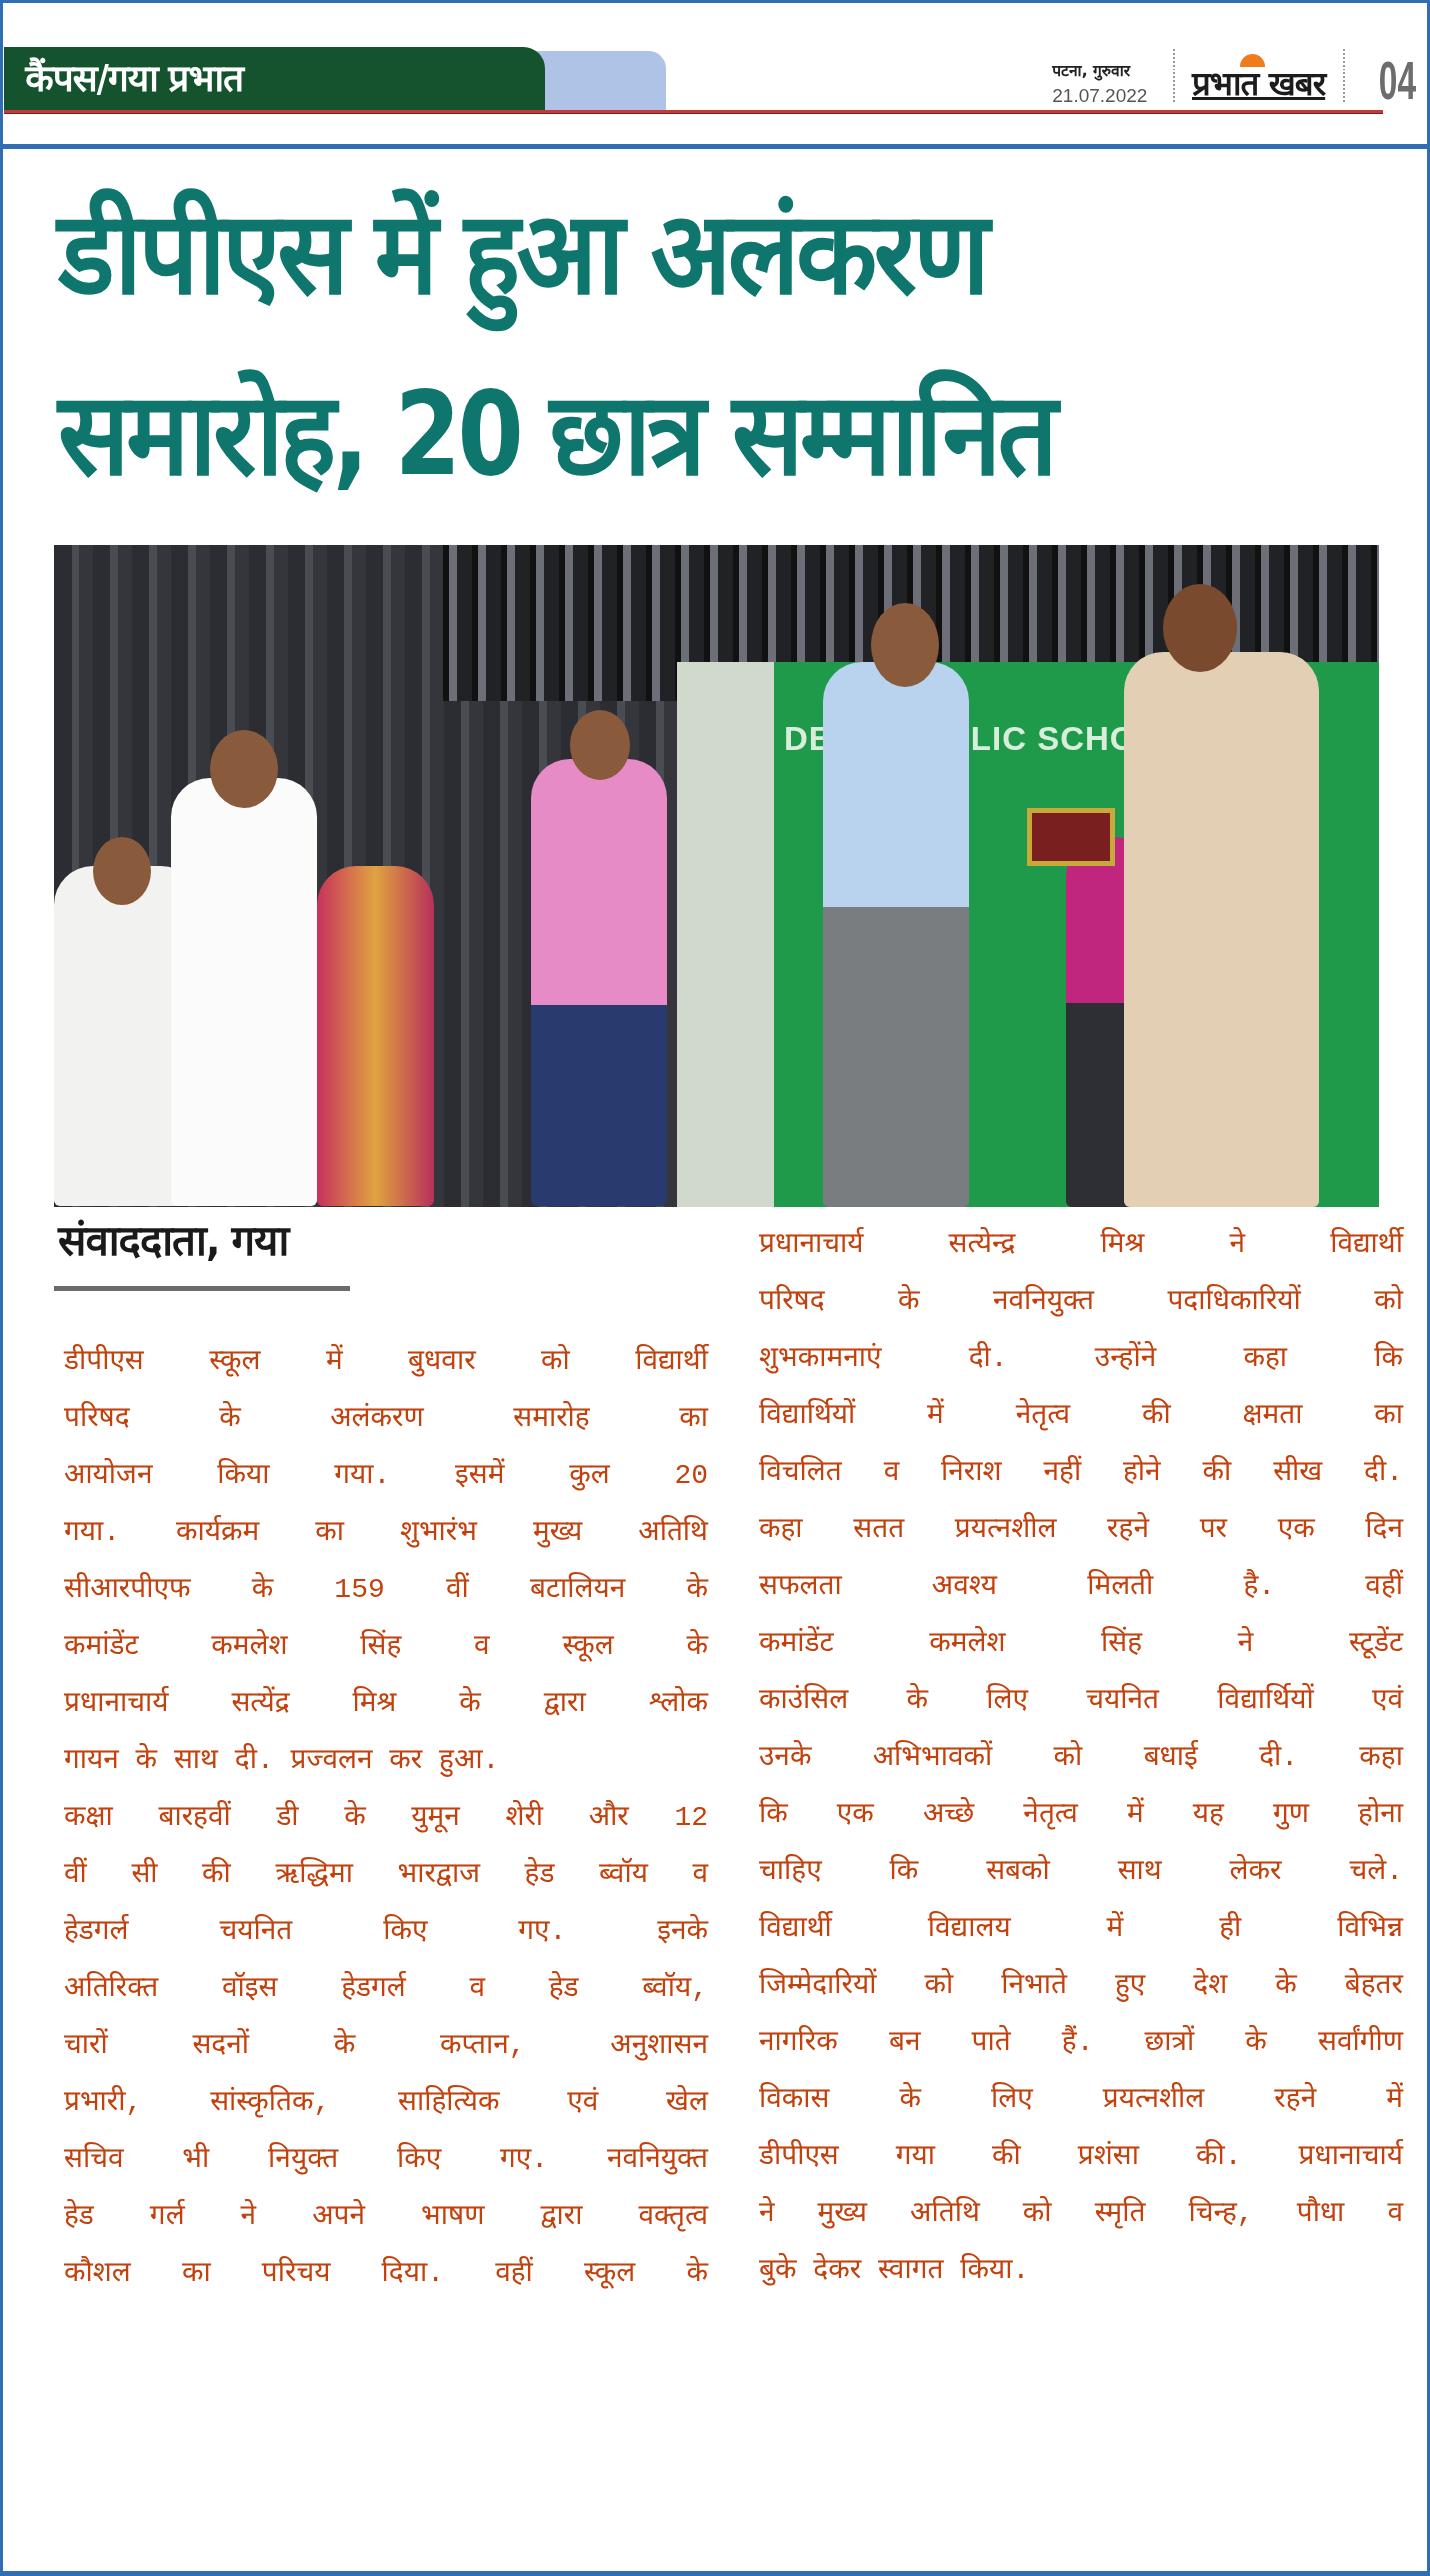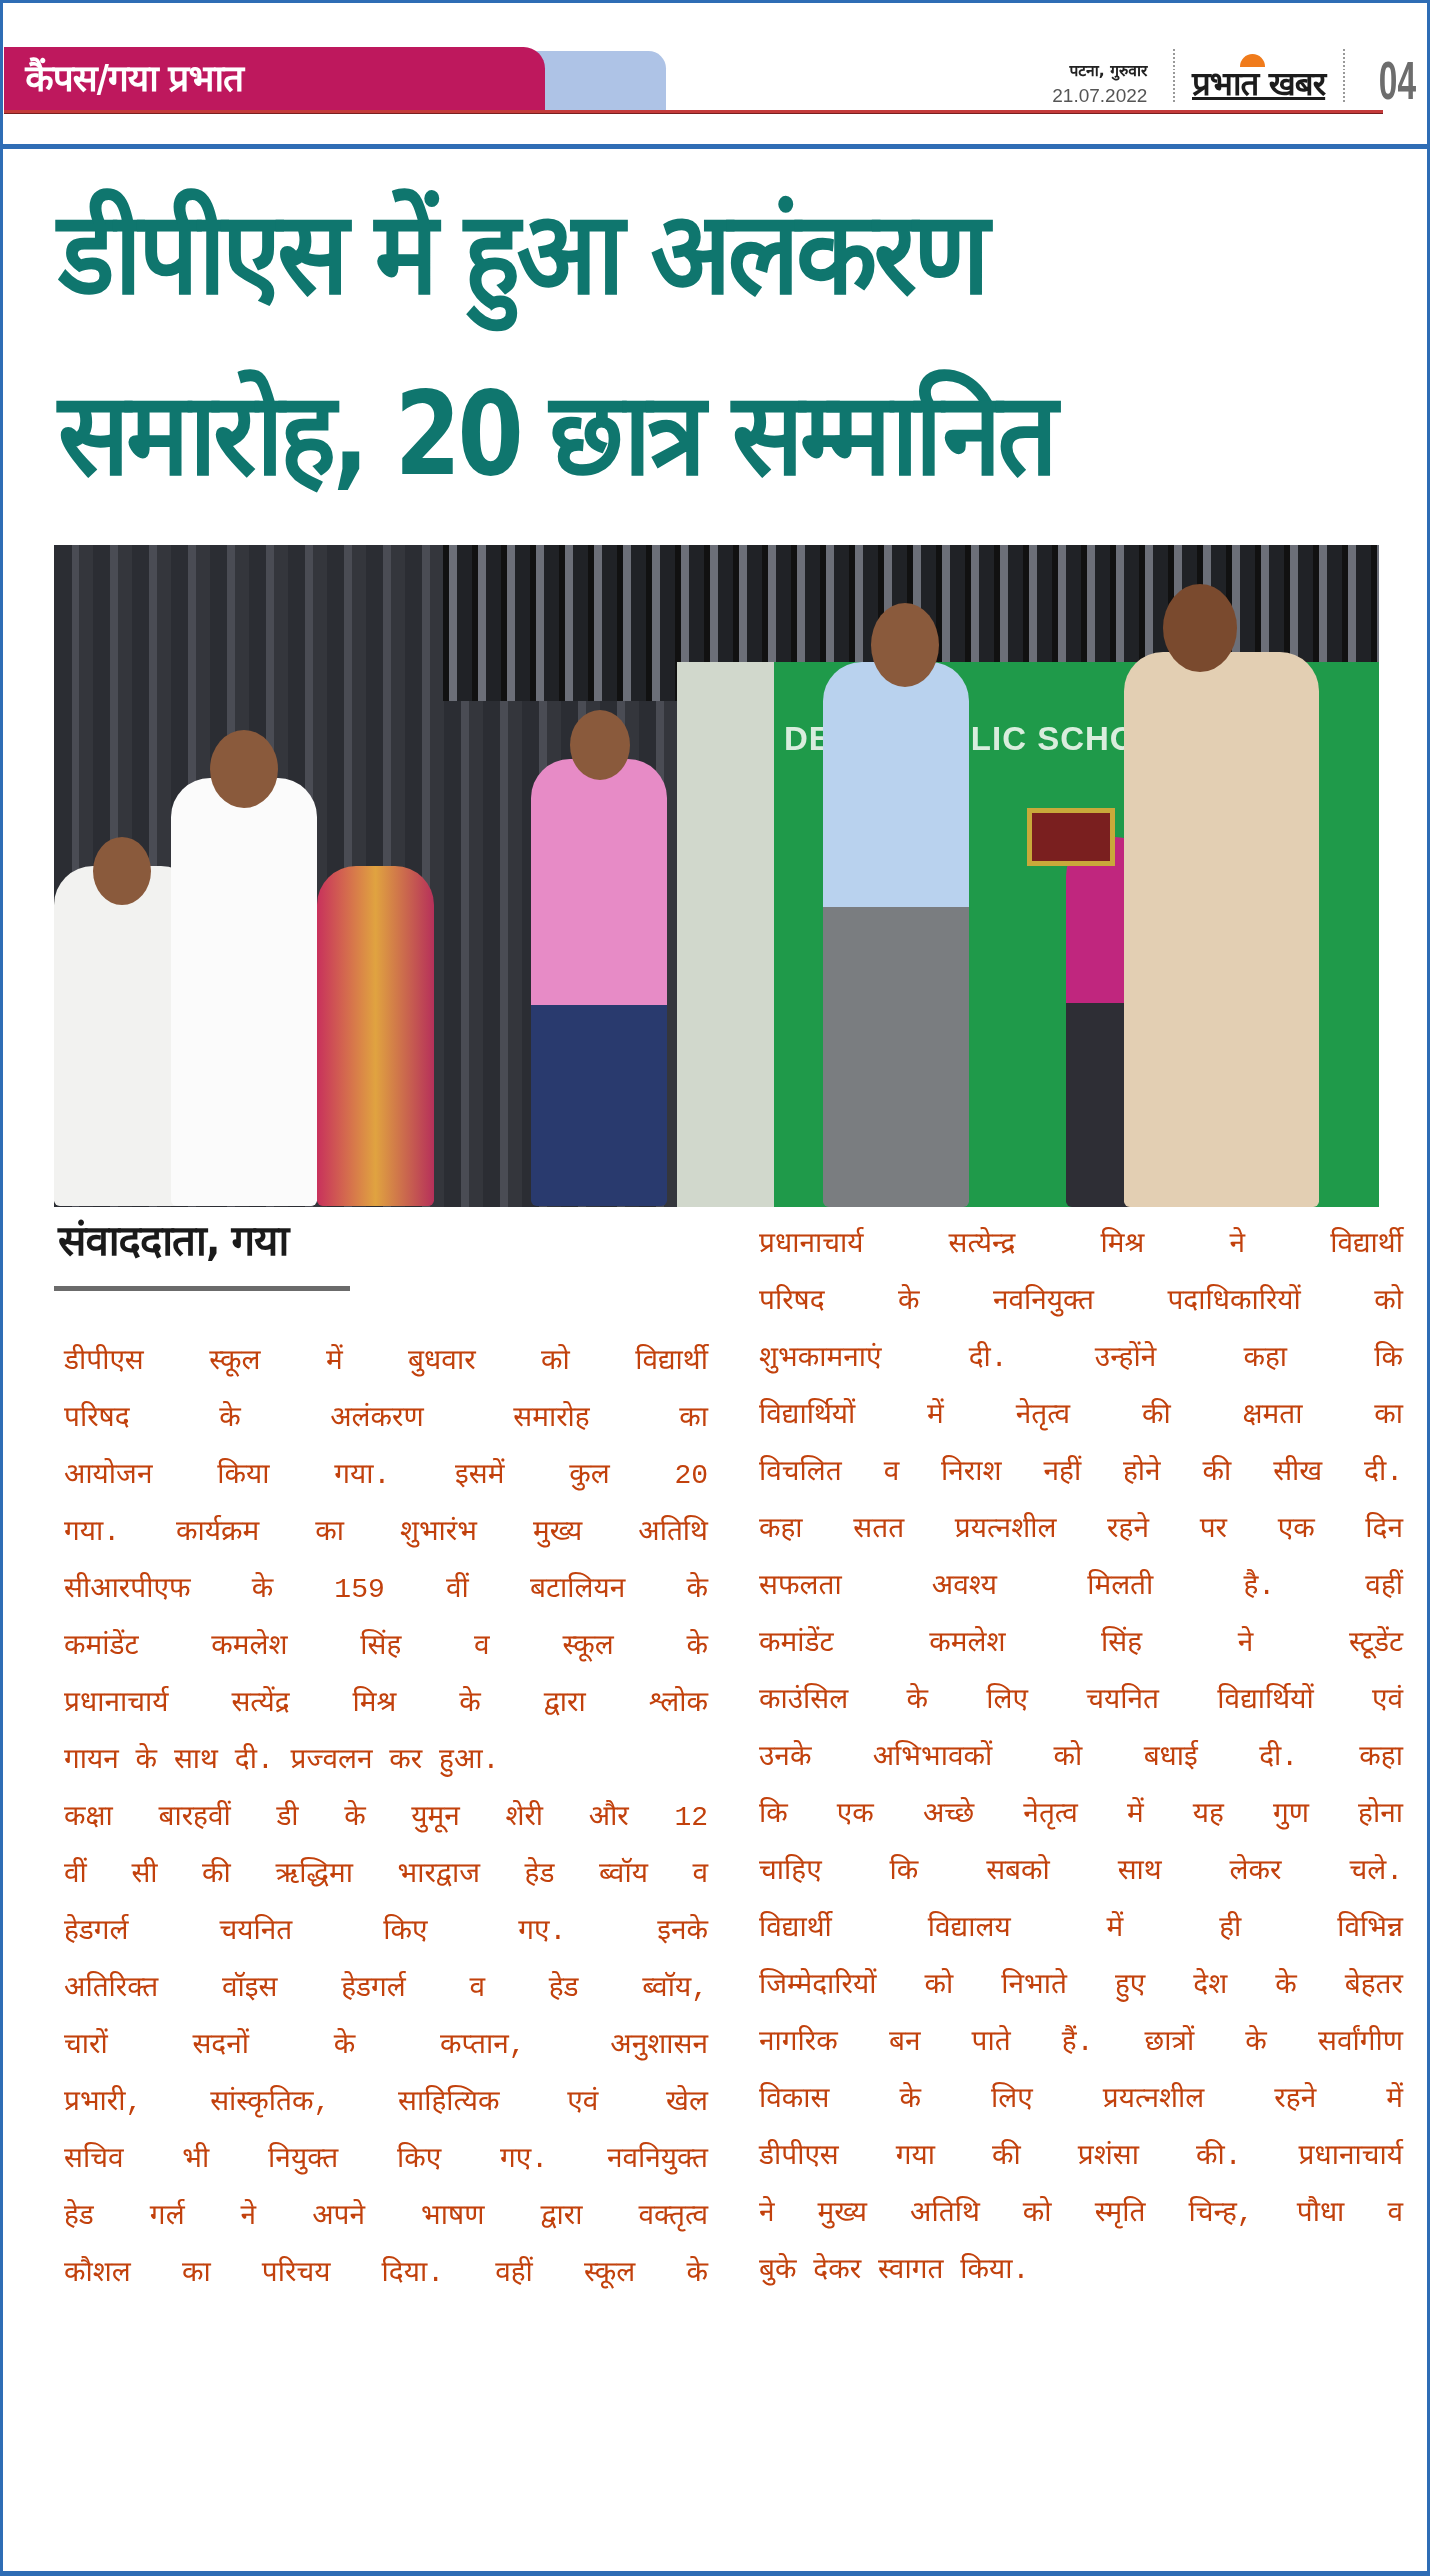--- a/index.html
+++ b/index.html
@@ -8,34 +8,34 @@
 
   .frame {
     position: absolute; left: 0; top: 0; width: 1430px; height: 2576px;
     border: 3.9px solid #2f6db5; border-bottom-width: 5.8px; background: #fff;
   }
 
   
   .masthead { position: absolute; left: 3.9px; top: 0; width: 1422px; height: 146px; }
   .section-tab {
     position: absolute; left: 0; top: 47px; width: 541px; height: 64px;
-    background: #be185d; border-top-right-radius: 21.4px;
+    background: #14532d; border-top-right-radius: 21.4px;
     color: #fff; font-size: 37px; font-weight: bold; line-height: 64px; padding-left: 21.4px;
     font-family: "DejaVu Sans Condensed", "DejaVu Sans", sans-serif; letter-spacing: -1px;
   }
   .section-tab-shadow {
     position: absolute; left: 506px; top: 51px; width: 156px; height: 60px;
     background: #aec3e6; border-top-right-radius: 17.5px;
   }
   .rule-red {
     position: absolute; left: 0; top: 110px; width: 1379px; height: 2.9px; background: #c43a3a;
     box-shadow: 0 1px 0 #7a1f1f;
   }
   .masthead-right { position: absolute; right: 17.5px; top: 39px; height: 68px; display: flex; align-items: flex-end; }
-  .dateline { text-align: right; padding-right: 15.6px; }
+  .dateline { padding-right: 15.6px; }
   .dateline .city { font-size: 15.6px; font-weight: bold; color: #222; display: block; margin-bottom: 3.9px; }
   .dateline .date { font-size: 19px; color: #555; font-family: "Liberation Sans", sans-serif; letter-spacing: 0px; }
   .vsep { width: 1.9px; height: 54px; background: repeating-linear-gradient(#999 0 1.9px, transparent 1.9px 3.9px); margin: 0 9.7px 3.9px 9.7px; }
   .brand { position: relative; font-size: 33px; font-weight: bold; color: #1c1c1c; padding: 0 7.8px 1.9px 7.8px; letter-spacing: -1px; text-decoration: underline; }
   .brand-sun {
     position: absolute; left: 56px; top: -5.8px; width: 25px; height: 12.6px;
     background: #f07b1b; border-radius: 12.6px 12.6px 0 0;
   }
   .page-no {
     font-family: "Liberation Sans", sans-serif; font-size: 54px; font-weight: bold; color: #6d6d6d;

